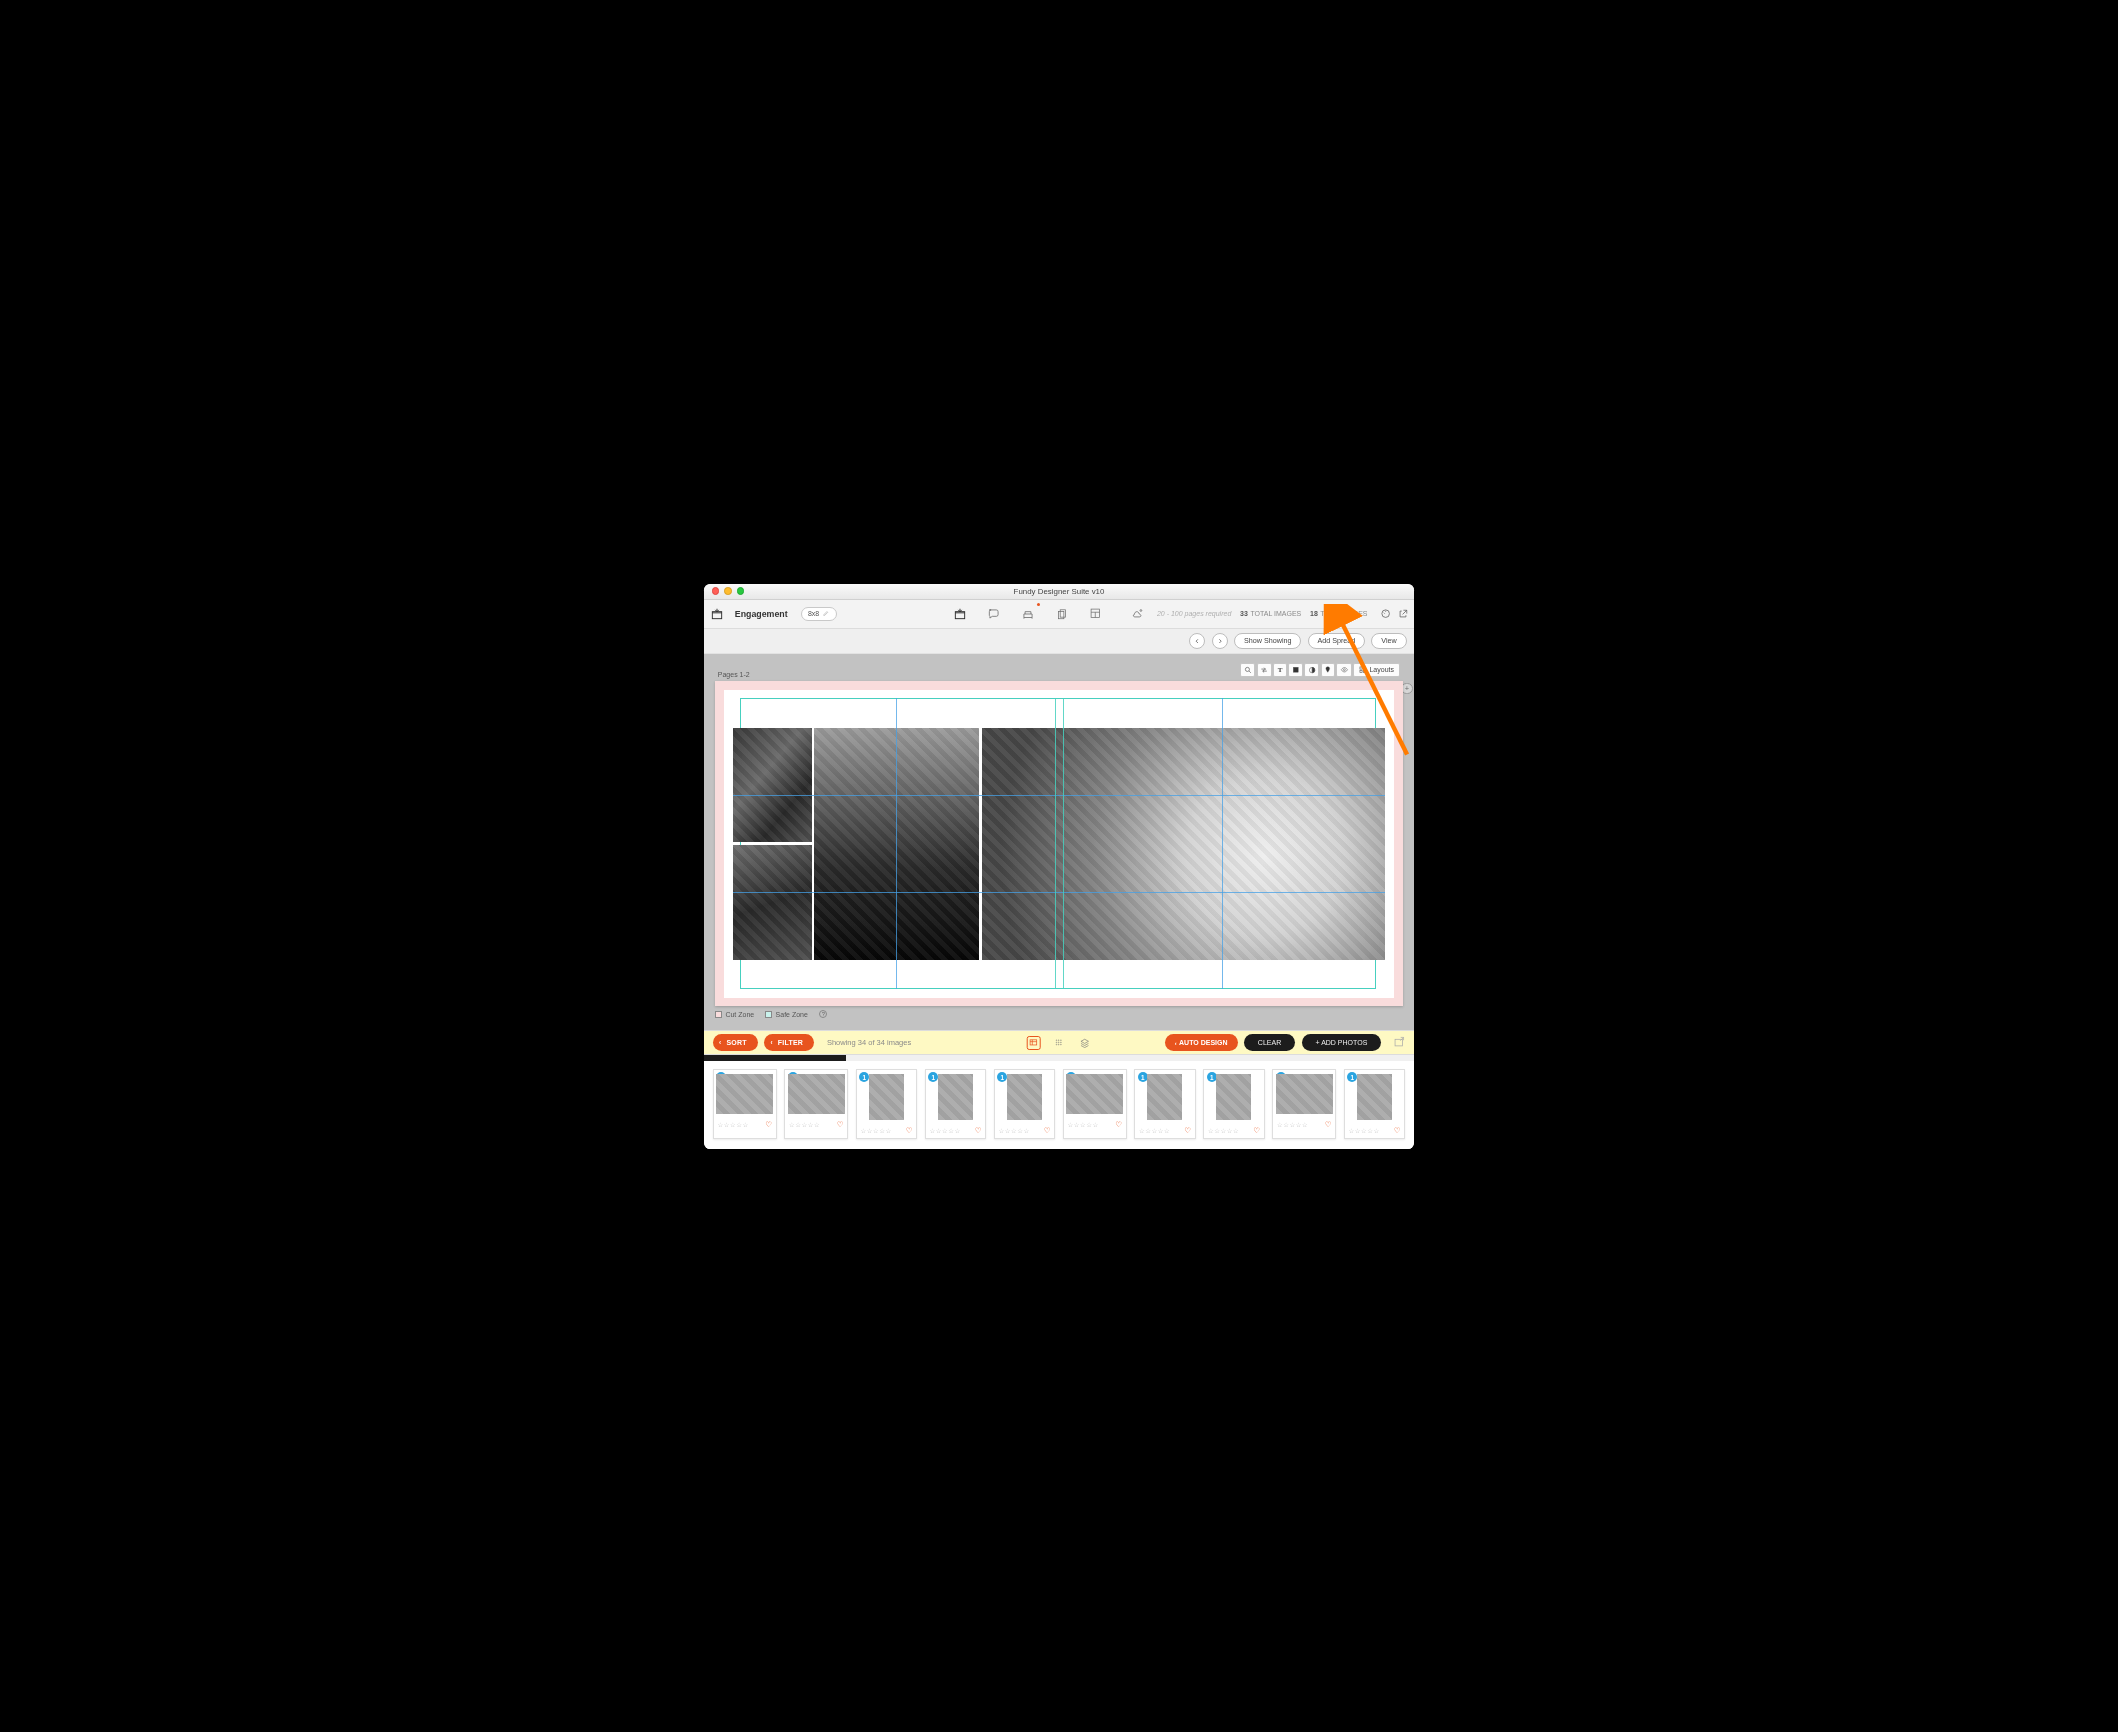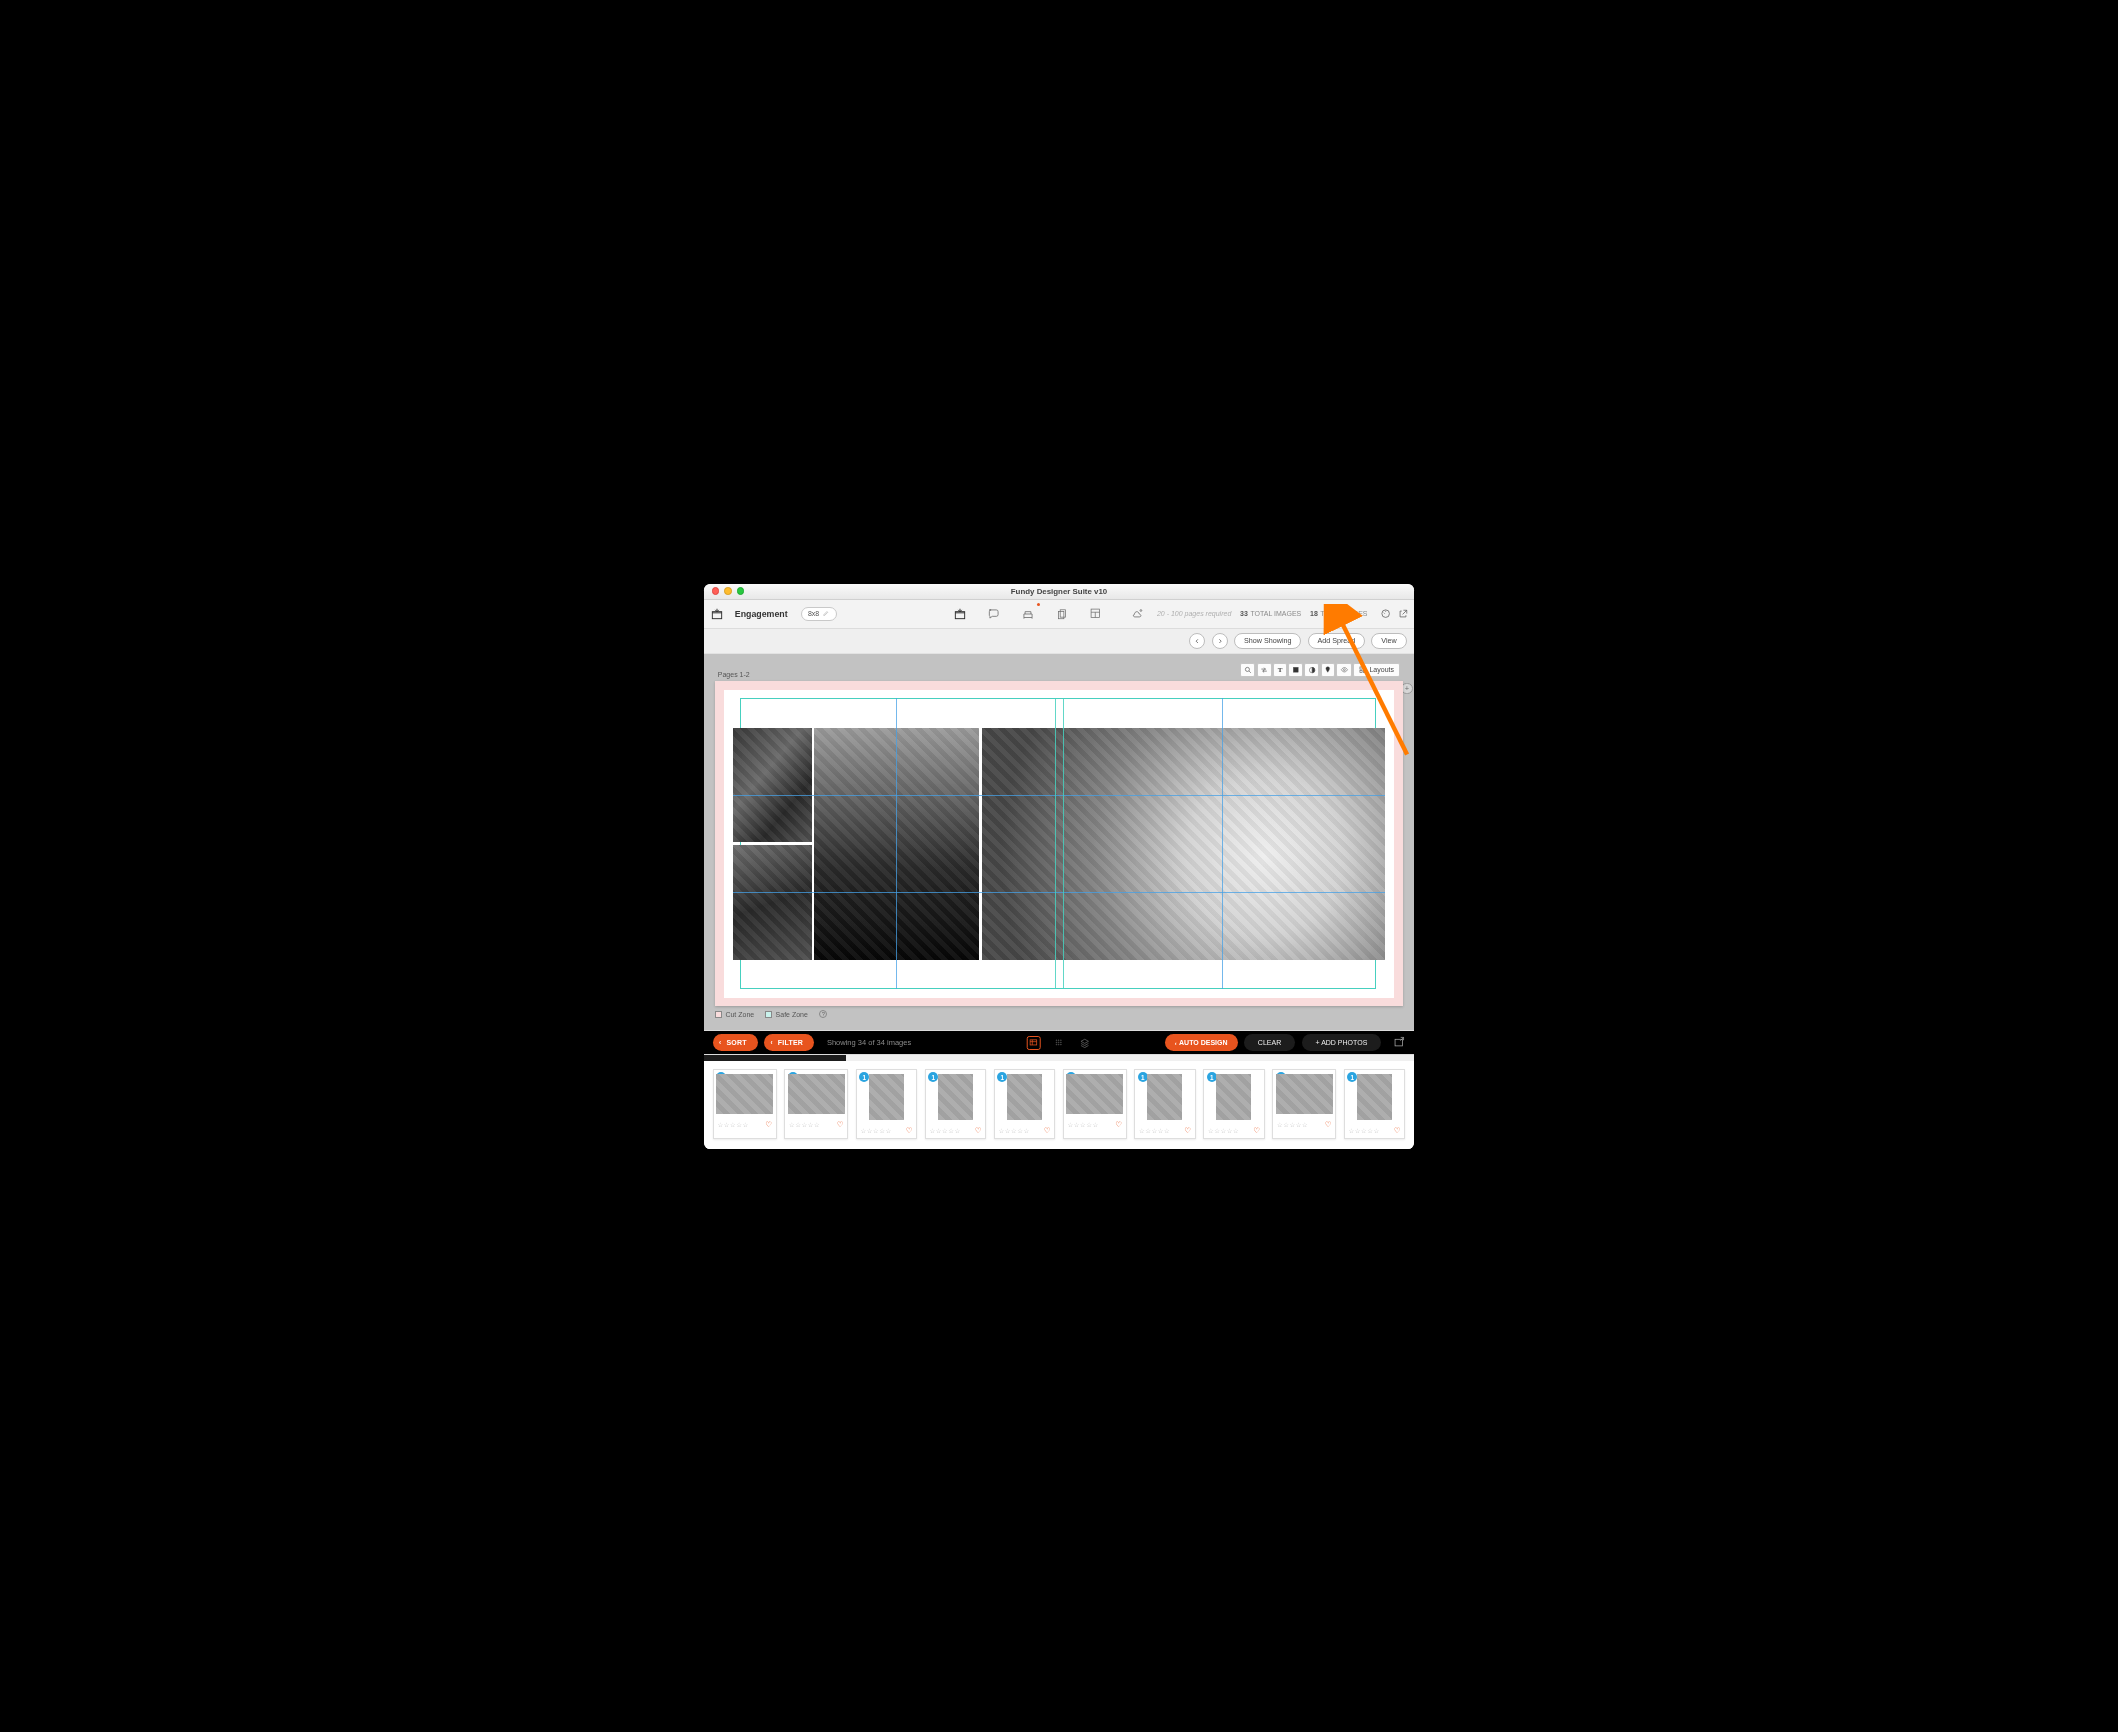--- a/index.html
+++ b/index.html
@@ -47,21 +47,21 @@
     align-items: center;
     position: relative;
   }
   .traffic { display: flex; gap: 5px; margin-left: 7.5px; }
   .tl { width: 7.5px; height: 7.5px; border-radius: 50%; }
   .tl.red { background:#ff5f57; border:0.6px solid #e04640;}
   .tl.yellow { background:#febc2e; border:0.6px solid #d89e22;}
   .tl.green { background:#28c840; border:0.6px solid #1ea830;}
   .titletext {
     position: absolute; left: 0; right: 0; text-align: center;
-    font-size: 7.9px; color: #444; font-weight: 700;
+    font-size: 7.9px; color: #444; font-weight: 400;
   }
   .titlemenu-caret {
     position: absolute; left: 50%; top: 15px; transform: translateX(-50%);
     font-size: 6.3px; color: #888;
   }
 
   
   .toolbar {
     height: 29px;
     background: #f3f3f3;
@@ -177,21 +177,21 @@
 
   
   .legend { display:flex; align-items:center; gap:11.3px; font-size:7px; color:#555; margin-top:3.8px;}
   .swatch { width:7px; height:7px; border:0.6px solid #888; display:inline-block; margin-right:3.1px; vertical-align:middle;}
   .swatch.pink{ background:#f9dcdc;}
   .swatch.teal{ background:#c9f2ec;}
   .legend .q { width:8.2px;height:8.2px;border:0.6px solid #888;border-radius:50%;display:inline-flex;align-items:center;justify-content:center;font-size:5.7px;color:#666;}
 
   
   .strip {
-    height: 25px; background:#000000; border-top:0.6px solid #dcdcdc; border-bottom:0.6px solid #dcdcdc;
+    height: 25px; background:#fef9c3; border-top:0.6px solid #dcdcdc; border-bottom:0.6px solid #dcdcdc;
     display:flex; align-items:center; padding:0 8.8px; gap:6.3px; position:relative;
   }
   .chev-pill {
     background:#e8541e; color:#fff; border-radius: 8.8px; height:16.3px; padding:0 11.3px 0 6.3px;
     display:flex; align-items:center; gap:5px; font-size:7px; font-weight:600; letter-spacing:0.2px;
   }
   .chev-pill .chev { font-size:6.3px;}
   .strip .status { color:#8a8a8a; font-size:7.5px; margin-left:6.3px;}
   .strip .center-icons2 {
     position:absolute; left:50%; transform:translateX(-50%); display:flex; gap:11.3px; align-items:center;

